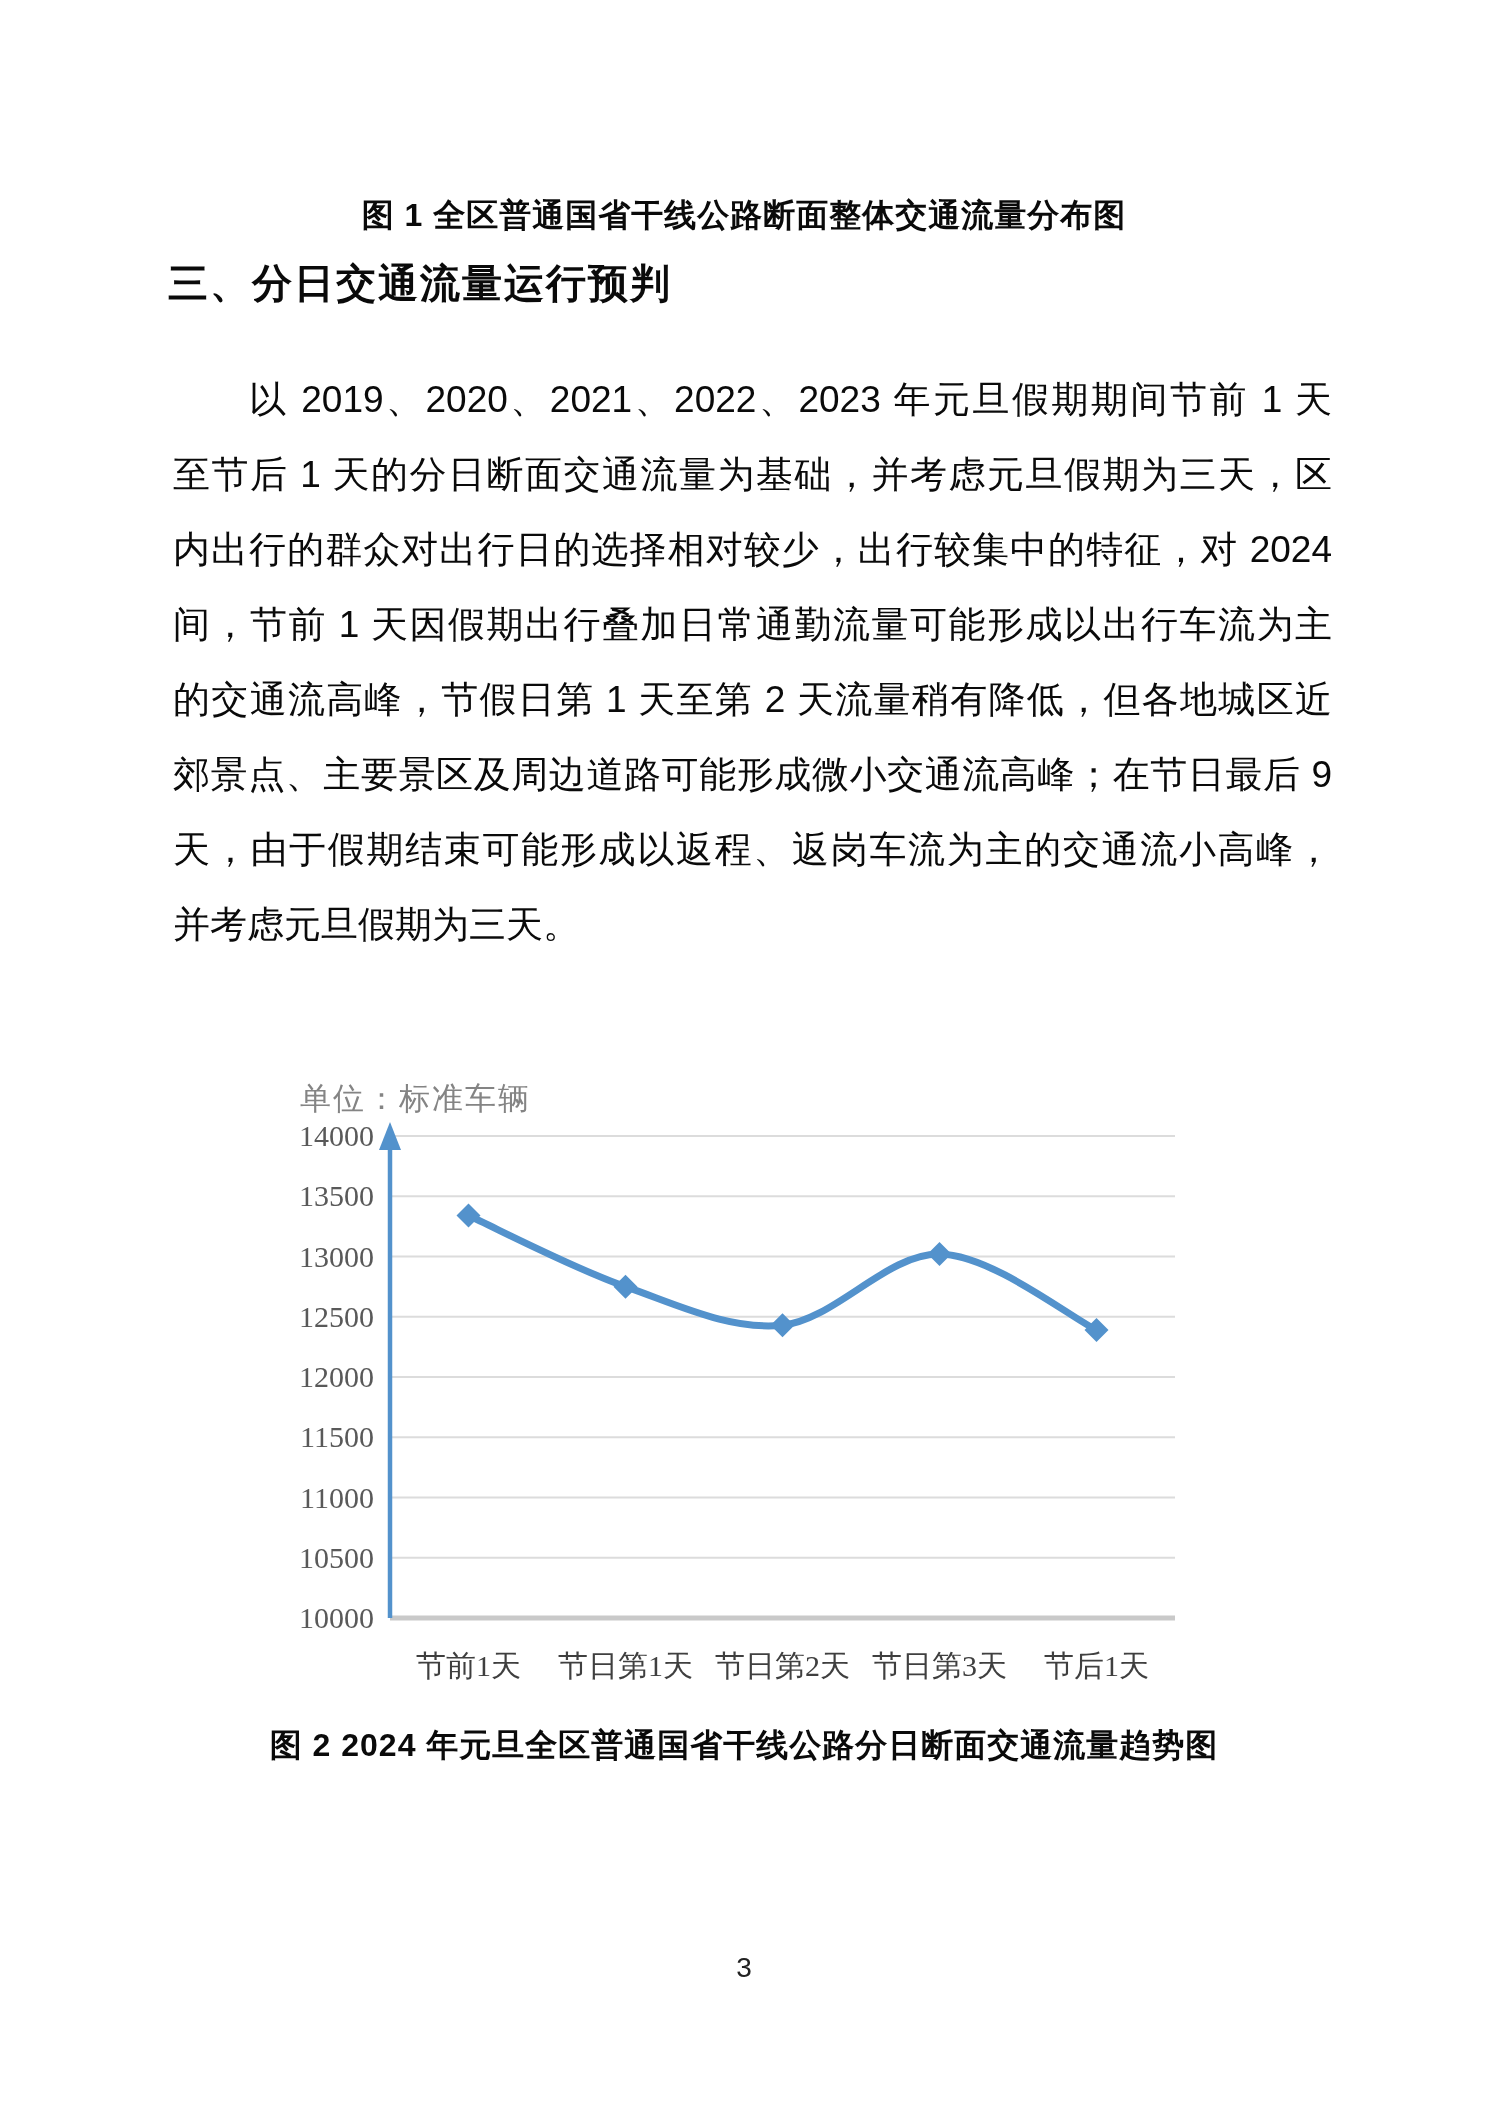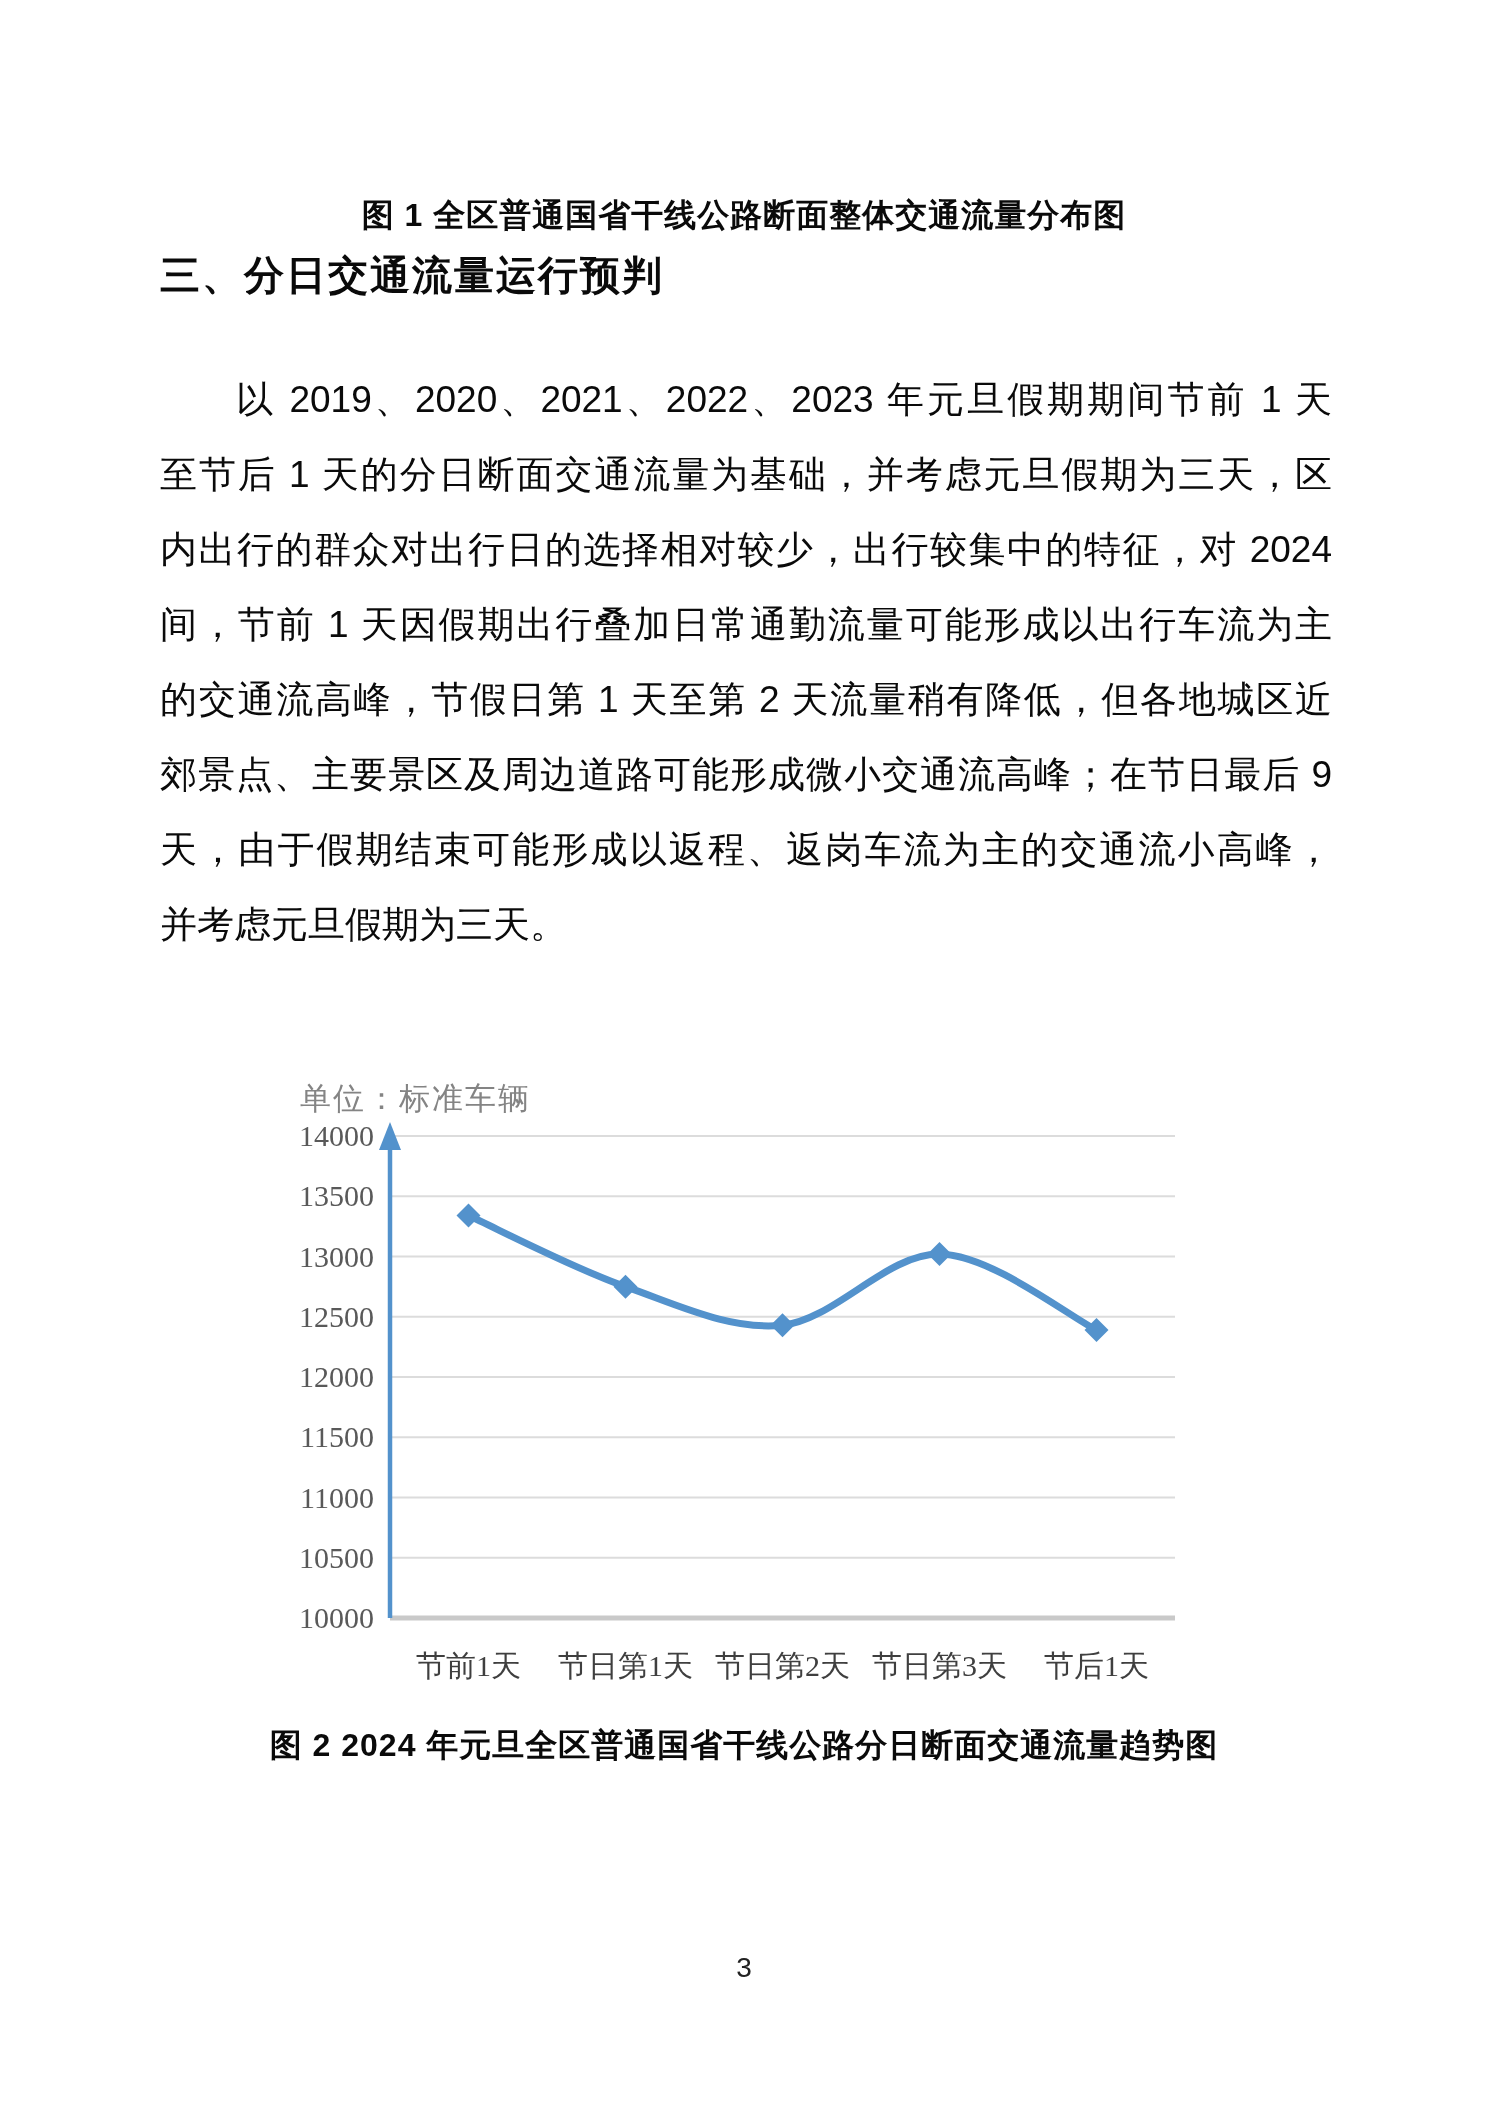--- a/index.html
+++ b/index.html
@@ -21,38 +21,39 @@
     font-weight: 700;
     color: #0a0a0a;
     letter-spacing: 1px;
   }
   .fig1 { top: 194px; }
   .fig2 { top: 1724px; }
   .heading {
     position: absolute;
     left: 160px;
     top: 248px;
-    margin: 0;
+    margin: 8px;
     font-size: 40px;
     font-weight: 700;
     color: #0a0a0a;
     letter-spacing: 2px;
   }
   .body-text {
     position: absolute;
     left: 160px;
     top: 362px;
     width: 1172px;
     font-size: 37px;
     color: #0a0a0a;
   }
   .body-text .line {
     height: 75px;
     line-height: 75px;
     white-space: nowrap;
+    margin-left: 13px;
   }
   .body-text .jline {
     white-space: normal;
     text-align: justify;
     text-align-last: justify;
   }
   .body-text .indent { padding-left: 76px; }
   .chart-wrap {
     position: absolute;
     left: 0;

